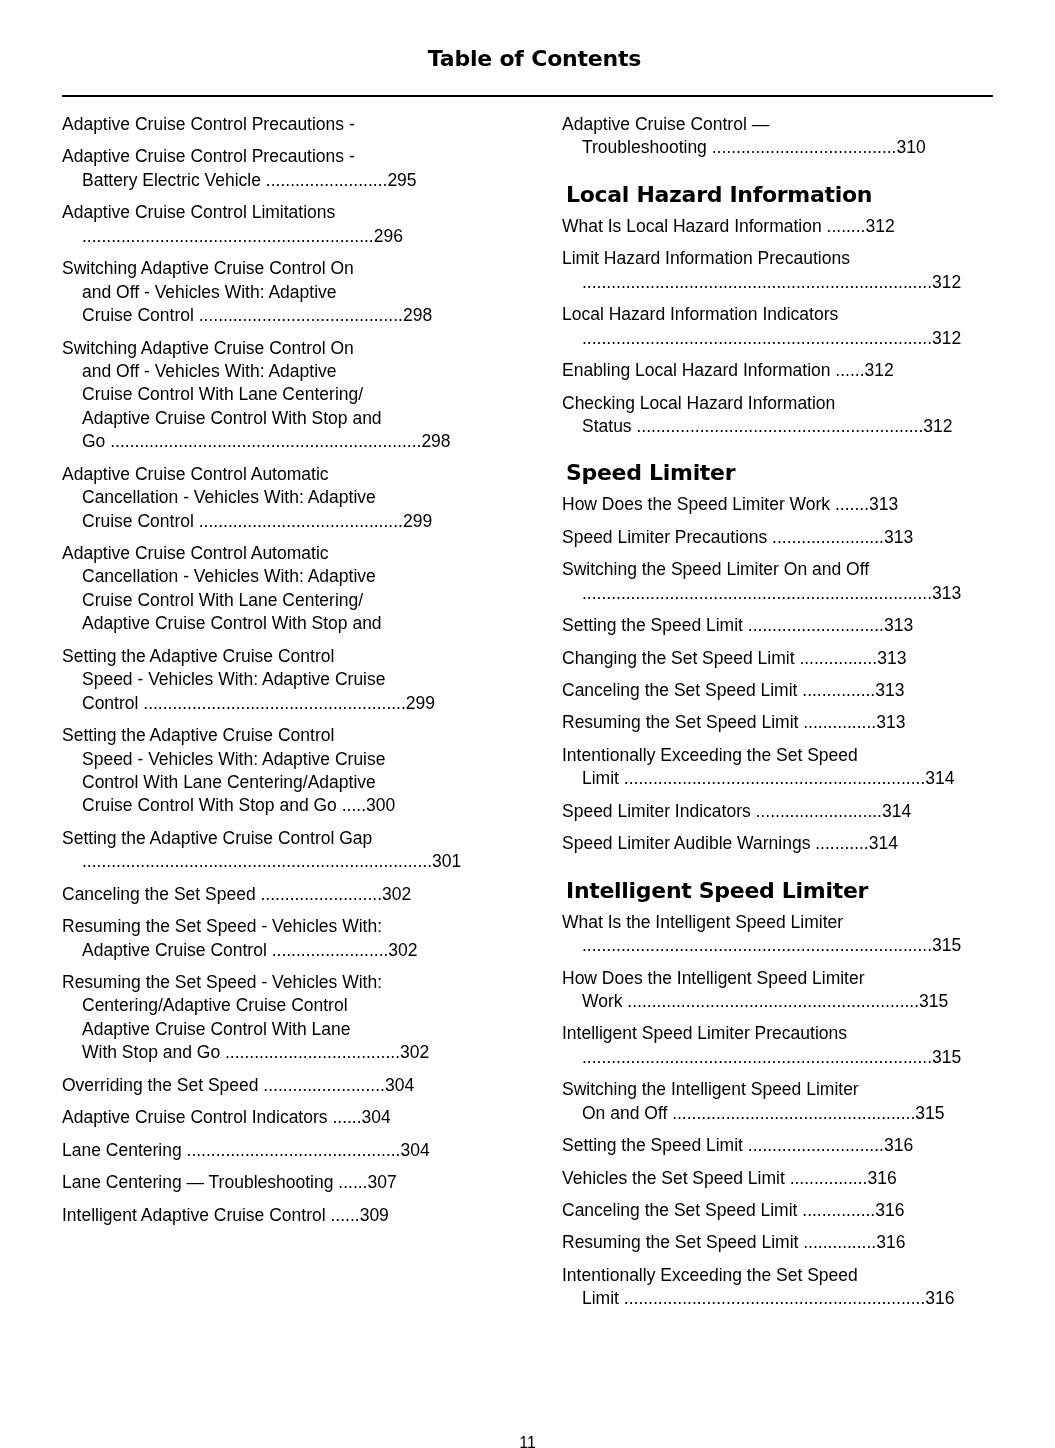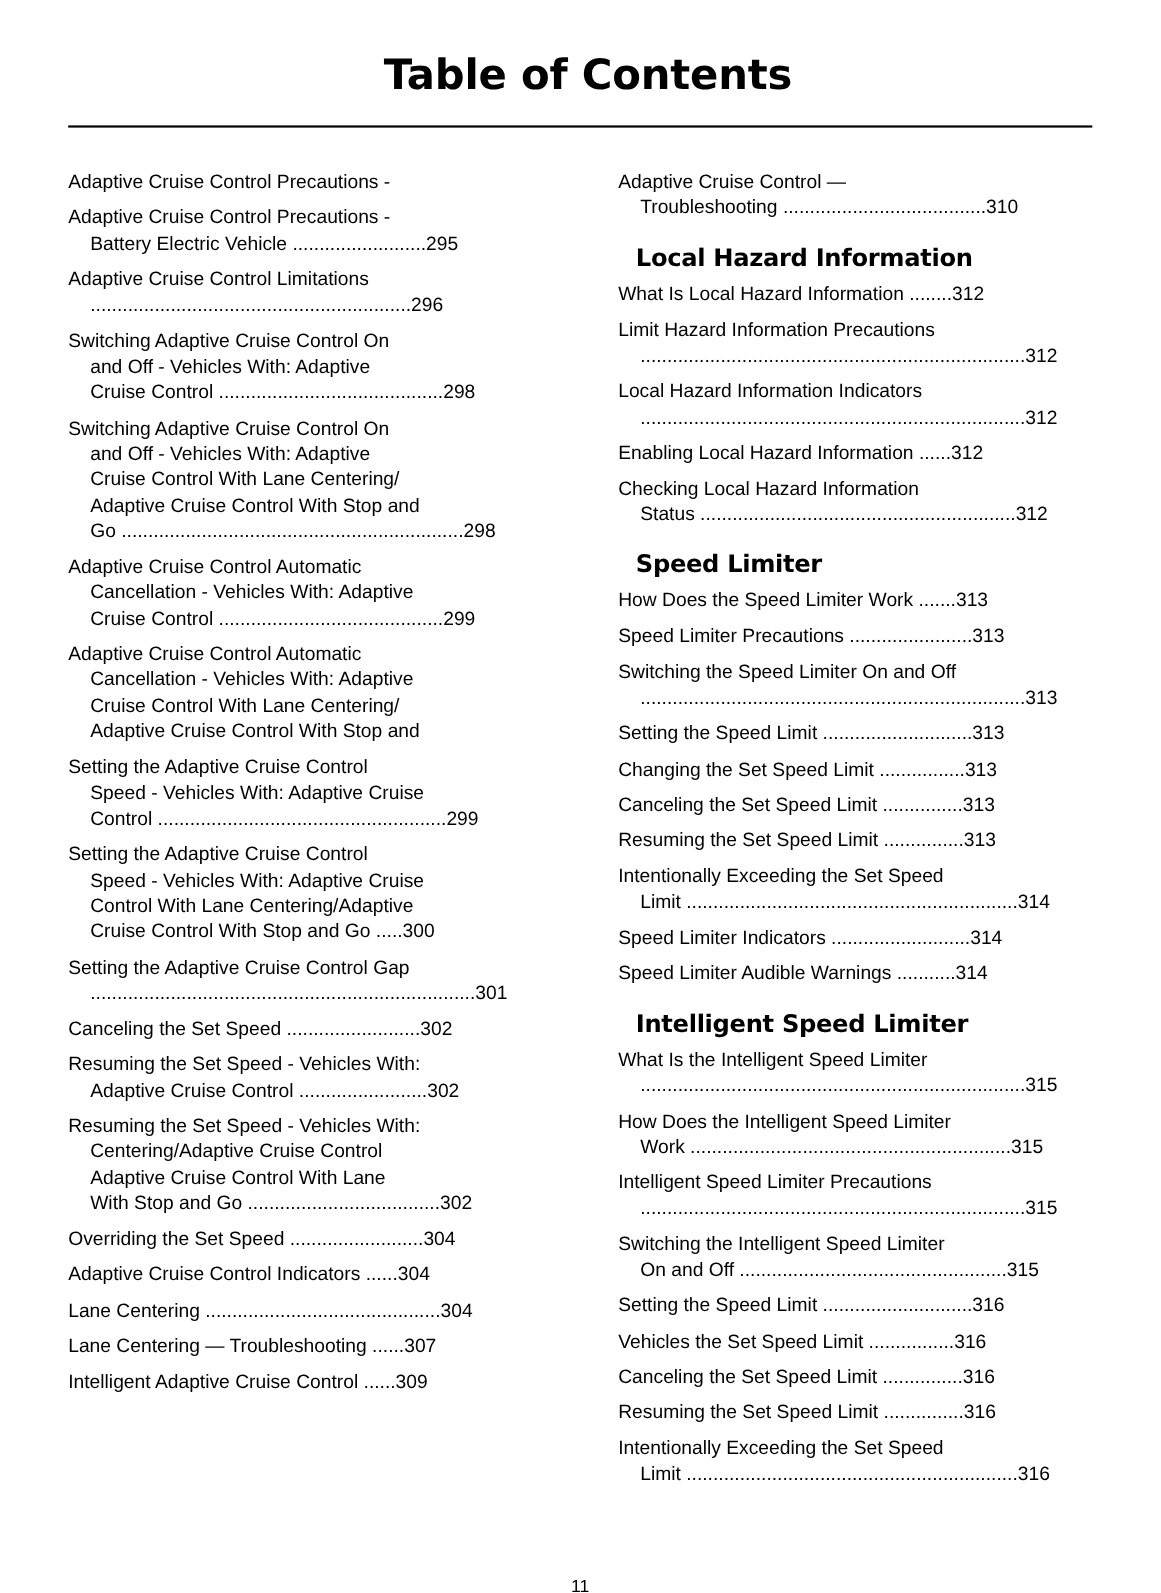--- a/index.html
+++ b/index.html
@@ -17,46 +17,46 @@
   }
   .page {
     width: 1055px;
     height: 1448px;
     box-sizing: border-box;
     padding: 0;
     position: relative;
   }
   .page-title {
     text-align: center;
-    font-size: 38px;
+    font-size: 22px;
     font-weight: bold;
     letter-spacing: -0.2px;
     margin: 46px 0 0 14px;
     font-family: "DejaVu Sans", sans-serif;
   }
   .title-rule {
     border-bottom: 2px solid #000;
     margin: 24px 62px 0 62px;
   }
   .columns {
     display: flex;
     gap: 48px;
-    padding: 38px 62px 0 62px;
+    padding: 16px 62px 0 62px;
     box-sizing: border-box;
   }
   .col {
     width: 452px;
     flex: 0 0 452px;
   }
   .section-head {
     font-family: "DejaVu Sans", sans-serif;
     font-weight: bold;
     font-size: 22px;
     letter-spacing: -0.3px;
-    margin: 22px 0 8px 16px;
+    margin: 22px 0 8px 4px;
   }
   .entry {
     font-size: 17.5px;
     line-height: 1.34;
     margin: 0 0 9px 0;
     position: relative;
   }
   .entry .ln {
     display: block;
     white-space: nowrap;

